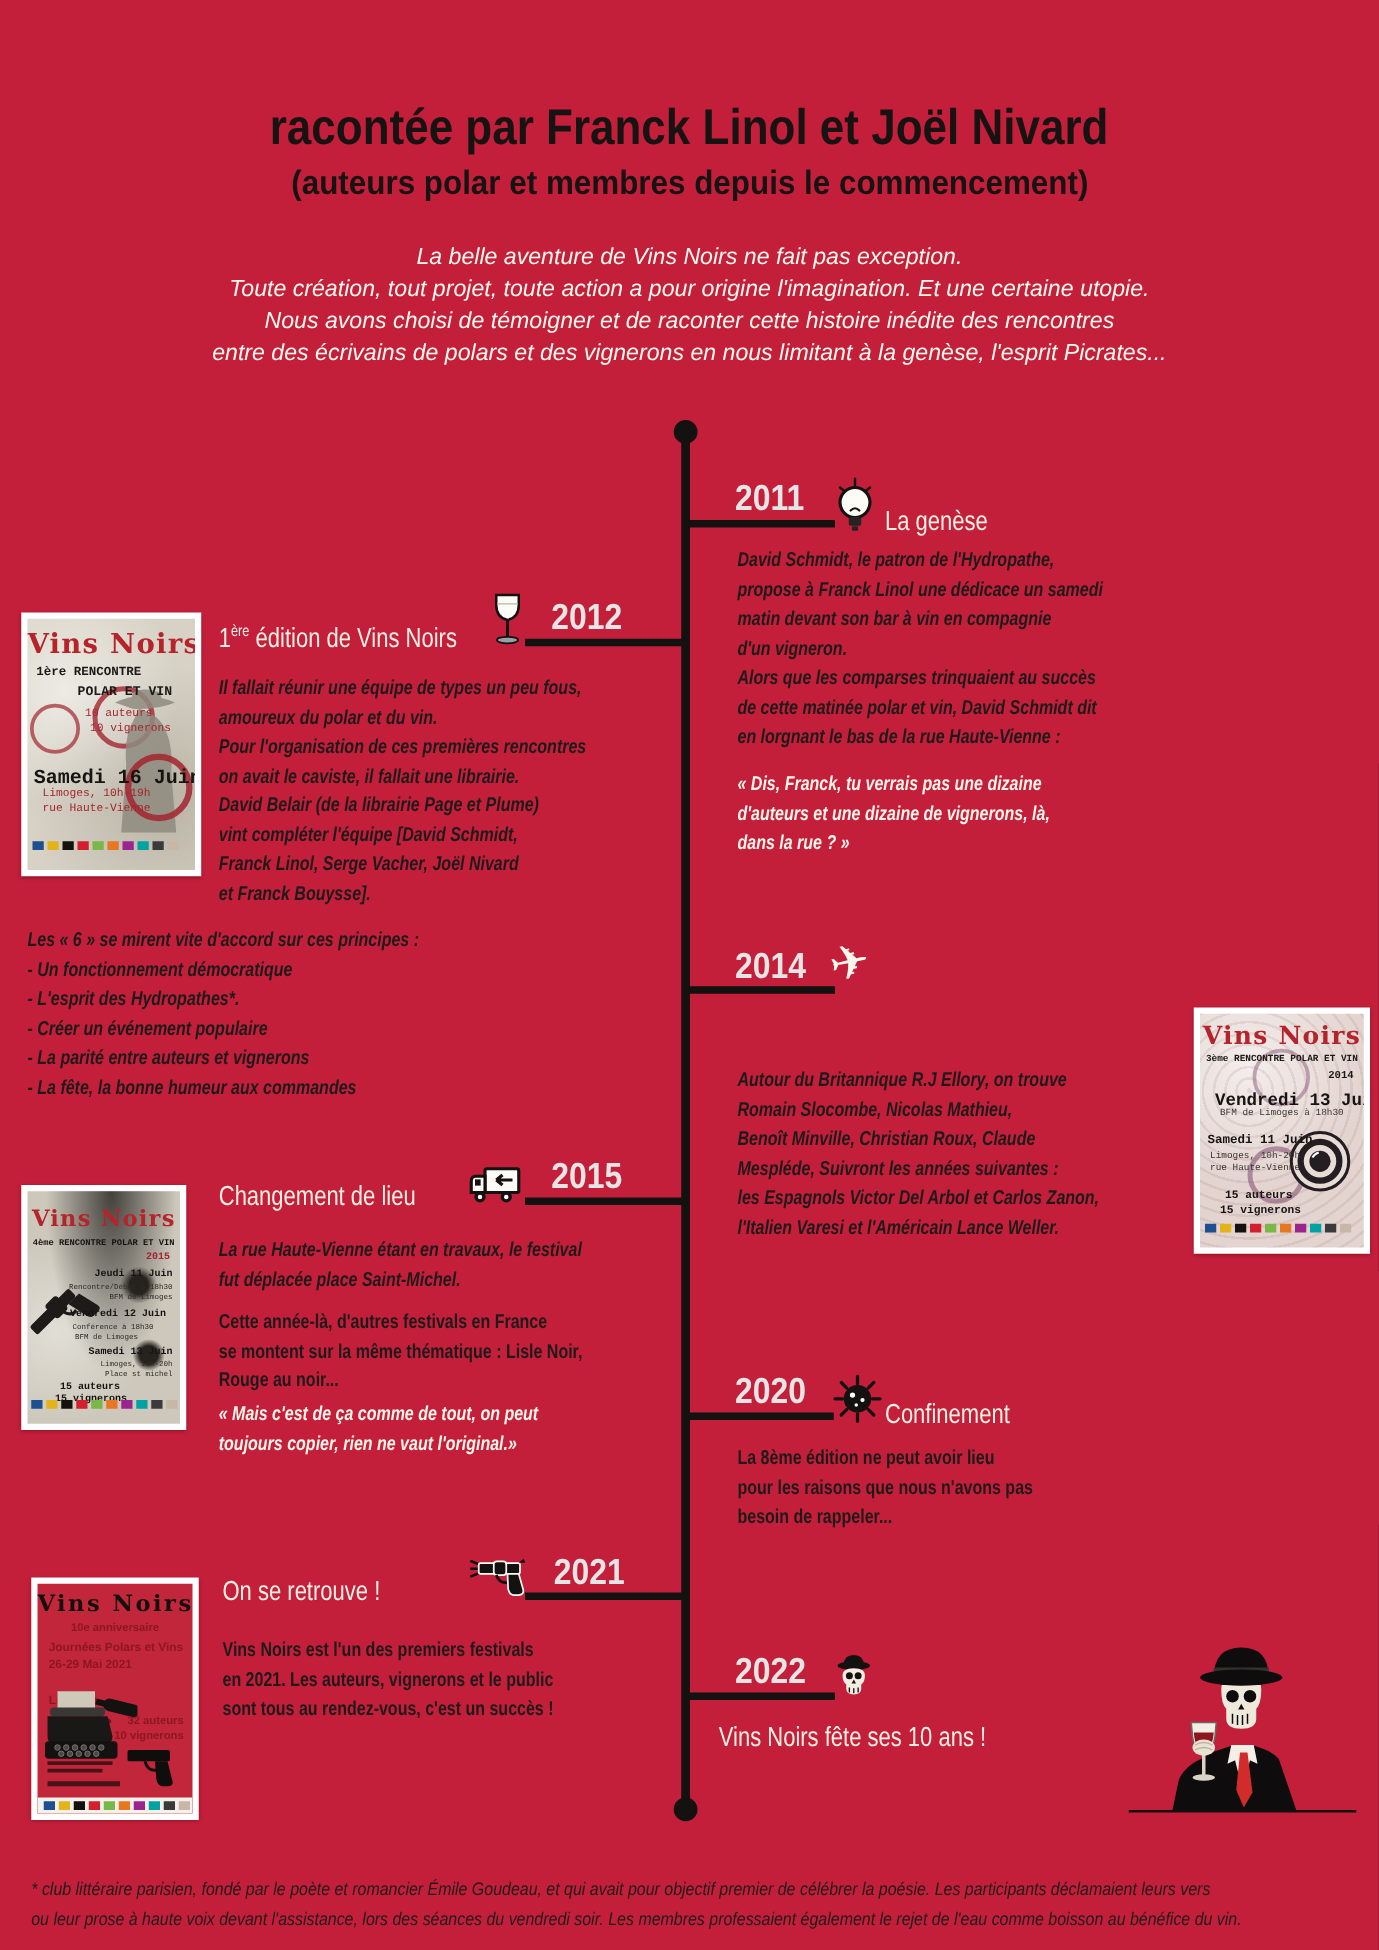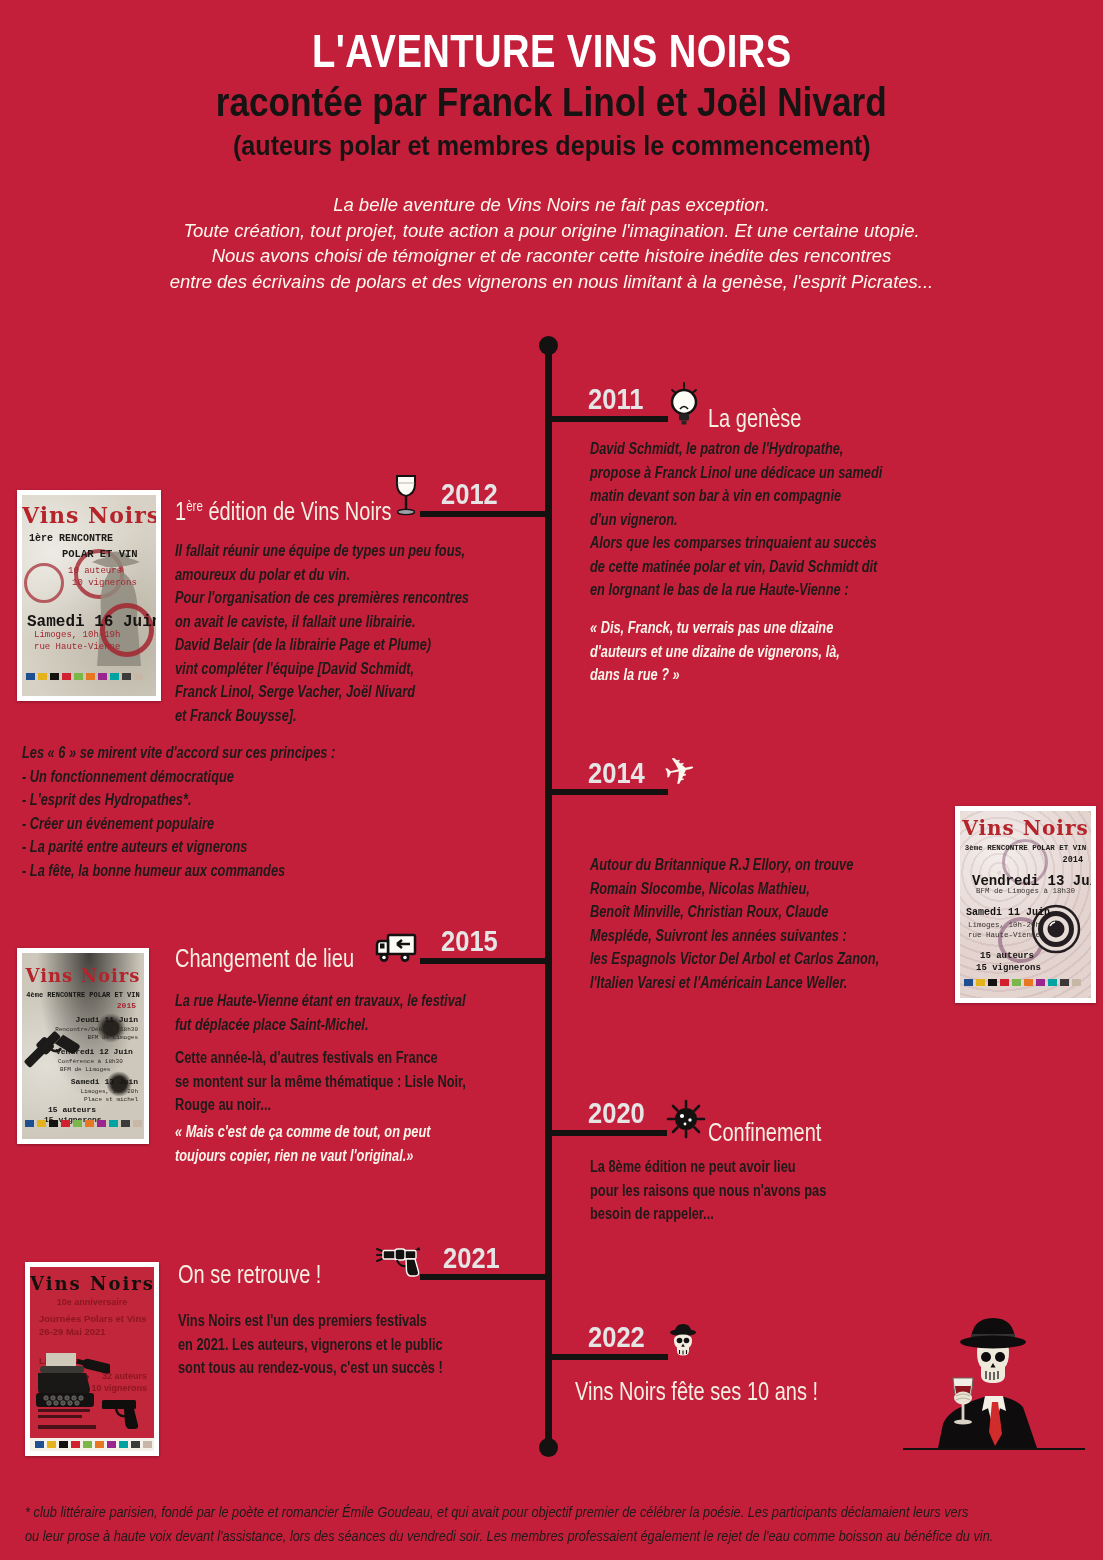--- a/index.html
+++ b/index.html
@@ -18,21 +18,21 @@
   .t-note{top:131px;font-size:27px;font-weight:700;color:#161312;}
   .t-note>span{transform:scaleX(.93);}
   .intro{position:absolute;left:0;top:192px;width:100%;text-align:center;
     font-size:18.5px;font-style:italic;color:#FFF8EC;line-height:25.5px;}
   
   .vline{position:absolute;left:545px;top:345px;width:7px;height:1100px;background:#141111;}
   .tdot{position:absolute;width:19px;height:19px;border-radius:50%;background:#141111;}
   .branch{position:absolute;height:6px;background:#141111;}
   .year{position:absolute;font-size:29px;font-weight:700;color:#e5e5e5;white-space:nowrap;}
   .year>span{display:inline-block;transform:scaleX(.88);transform-origin:0 50%;}
-  .evt-label{position:absolute;font-size:25px;color:#F5EFE2;white-space:nowrap;}
+  .evt-label{position:absolute;font-size:22px;color:#F5EFE2;white-space:nowrap;}
   .evt-label>.in{display:inline-block;transform:scaleX(.8);transform-origin:0 50%;}
   .evt-label sup{font-size:.58em;}
   .body{position:absolute;font-size:16px;line-height:23.5px;white-space:pre-line;
     transform:scaleX(.8);transform-origin:0 0;}
   .b-dark-it{font-style:italic;font-weight:700;color:#1E1A19;}
   .b-dark{font-weight:700;color:#1E1A19;}
   .b-white-it{font-style:italic;font-weight:700;color:#FBF5E9;}
   .icon{position:absolute;}
   .plane-glyph{font-size:38px;color:#FBF7EC;transform:rotate(-12deg);display:inline-block;line-height:1;}
   
@@ -67,21 +67,20 @@
   .table-line{position:absolute;left:903px;top:1448px;width:182px;height:2px;background:#131010;}
   .footnote{position:absolute;left:25px;top:1500px;width:1200px;
     font-size:14.5px;font-style:italic;color:#1E1A19;line-height:24px;white-space:pre-line;
     transform:scaleX(.88);transform-origin:0 0;}
 </style>
 </head>
 <body>
 
 <div class="canvas">
 
-  <div class="hline t-title"><span>L'AVENTURE VINS NOIRS</span></div>
   <div class="hline t-note"><span>(auteurs polar et membres depuis le commencement)</span></div>
   <div class="hline t-sub"><span>racontée par Franck Linol et Joël Nivard</span></div>
   <div class="intro">
     <div>La belle aventure de Vins Noirs ne fait pas exception.</div>
     <div>Toute création, tout projet, toute action a pour origine l'imagination. Et une certaine utopie.</div>
     <div>Nous avons choisi de témoigner et de raconter cette histoire inédite des rencontres</div>
     <div>entre des écrivains de polars et des vignerons en nous limitant à la genèse, l'esprit Picrates...</div>
   </div>
 
   <div class="vline"></div>

